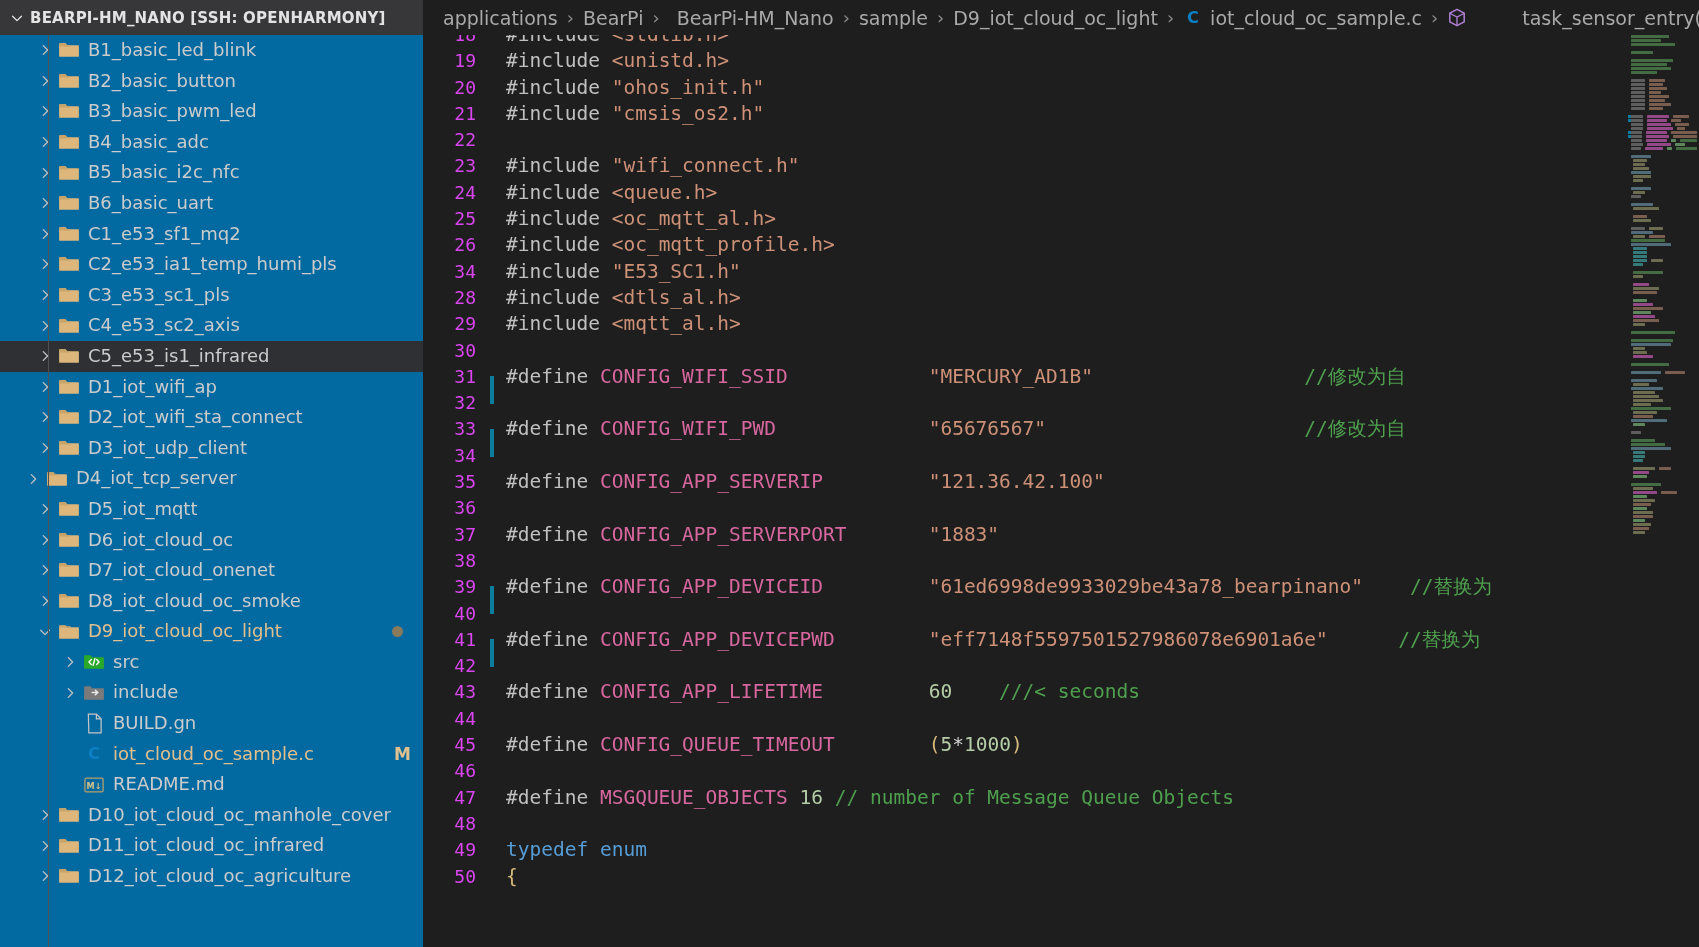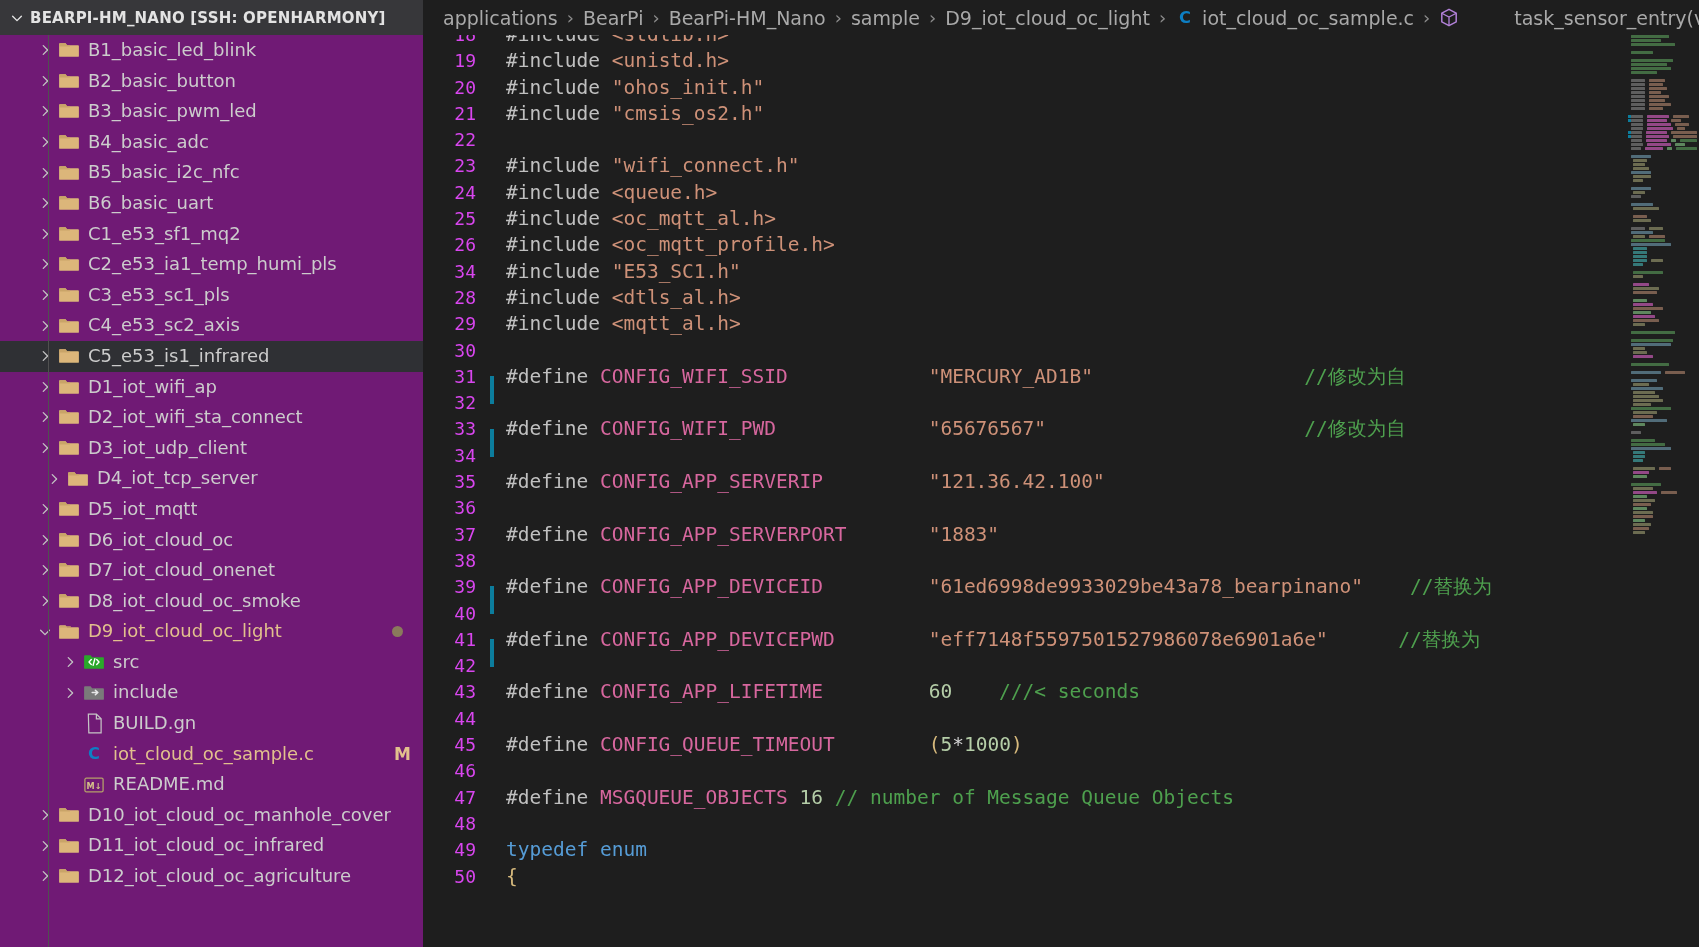--- a/index.html
+++ b/index.html
@@ -28,21 +28,21 @@
     font-size: 15px;
     font-weight: bold;
     letter-spacing: 0.2px;
     white-space: nowrap;
   }
   .side-section-header .chev { margin-right: 6px; display:flex; align-items:center; }
   .tree {
     position: absolute;
     top: 35px; left: 0; right: 0; bottom: 0;
     overflow: hidden;
-    background: #701a75;
+    background: #0369a1;
   }
   
   .tree::before {
     content: "";
     position: absolute;
     left: 48px; top: 0; bottom: 0;
     width: 1px;
     background: #505050;
     z-index: 5;
   }
@@ -427,21 +427,21 @@
           <span class="ficon">
             <span style="display: inline-flex; align-items: center;">
               <svg class="folder-svg" viewBox="0 0 24 20">
                 <path d="M1 3.5a1 1 0 0 1 1-1h6.2l1.7 2.1H22a1 1 0 0 1 1 1v11a1 1 0 0 1-1 1H2a1 1 0 0 1-1-1z" fill="#dcb67a"></path>
                 <path d="M1 3.5a1 1 0 0 1 1-1h6.2l1.7 2.1H13v1.5H1z" fill="#c9a468"></path>
               </svg>
             </span>
           </span>
           <span class="lbl">D3_iot_udp_client</span>
         </div>
-        <div class="row" style="padding-left: 43px;">
+        <div class="row" style="padding-left: 22px;">
           <span class="twisty">
             <span style="display: inline-flex; align-items: center;">
               <svg width="14" height="14" viewBox="0 0 16 16">
                 <path d="M6 3 L11 8 L6 13" stroke="#c3c3c3" stroke-width="1.5" fill="none" stroke-linecap="round" stroke-linejoin="round"></path>
               </svg>
             </span>
           </span>
           <span class="ficon">
             <span style="display: inline-flex; align-items: center;">
               <svg class="folder-svg" viewBox="0 0 24 20">
@@ -682,21 +682,21 @@
 
     <div id="breadcrumb">
         <span style="display: inline-flex; align-items: center;">
           <span class="bc">applications</span>
         </span>
         <span class="sep">›</span>
         <span style="display: inline-flex; align-items: center;">
           <span class="bc">BearPi</span>
         </span>
         <span class="sep">›</span>
-        <span style="display: inline-flex; align-items: center;">
+        <span style="display: inline-flex; align-items: center; margin-left: 8px;">
           <span class="bc">BearPi-HM_Nano</span>
         </span>
         <span class="sep">›</span>
         <span style="display: inline-flex; align-items: center;">
           <span class="bc">sample</span>
         </span>
         <span class="sep">›</span>
         <span style="display: inline-flex; align-items: center;">
           <span class="bc">D9_iot_cloud_oc_light</span>
         </span>

